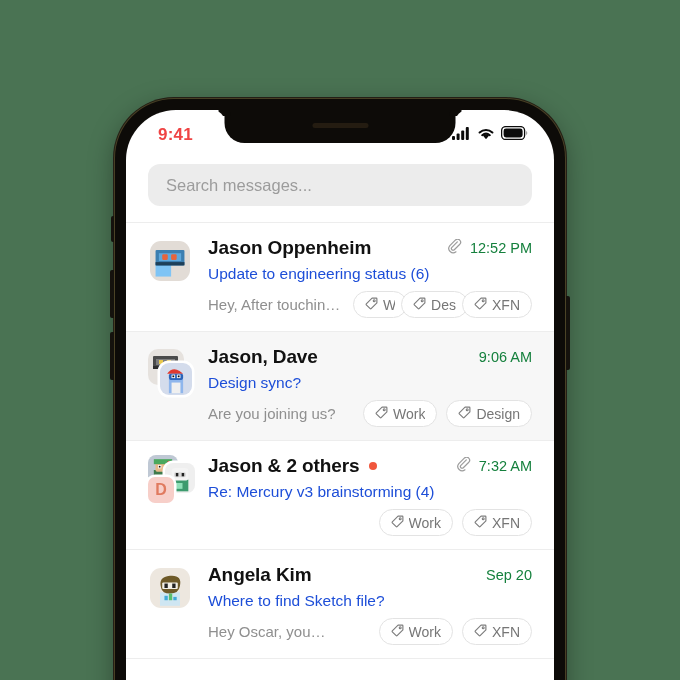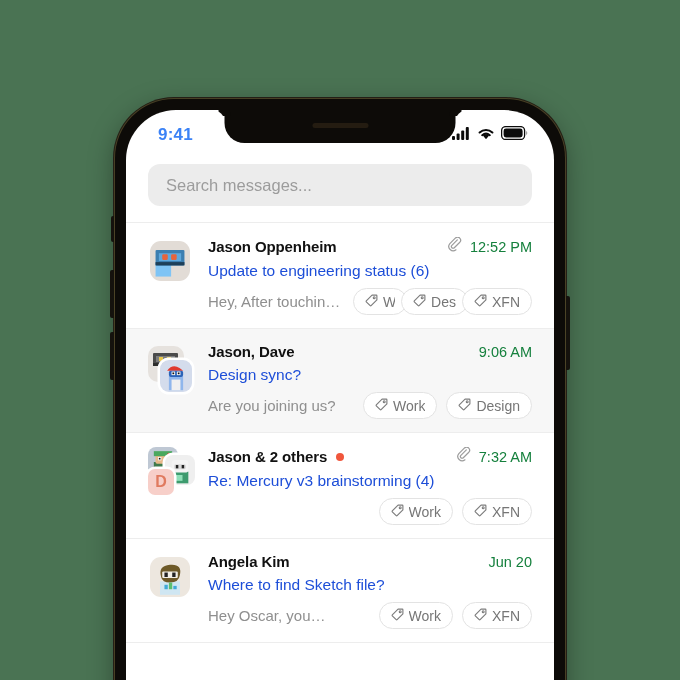--- a/index.html
+++ b/index.html
@@ -71,21 +71,21 @@
   }
 
   
   #status-bar {
     position: relative; z-index: 7;
     height: 44px;
     display: flex; align-items: center; justify-content: space-between;
     padding: 6px 26px 0 32px;
   }
   #status-time {
-    font-size: 17px; font-weight: bold; color: #3b82f6;
+    font-size: 17px; font-weight: bold; color: #ef4444;
     letter-spacing: .2px;
   }
   #status-icons { display: flex; align-items: center; gap: 6px; }
 
   
   #app-header {
     display: flex; align-items: center; justify-content: space-between;
     padding: 18px 24px 6px 24px;
   }
   #page-title { font-size: 25px; font-weight: bold; color: #141414; letter-spacing: -.3px; }
@@ -131,21 +131,21 @@
   .av.a1 { left: 0;  top: 3px;  z-index: 3; }
   .av.a2 { left: 12px; top: 17px; width: 32px; height: 32px; border-radius: 9px; z-index: 4; box-shadow: 0 0 0 2.5px #fff; }
   .av.g1 { left: 0;  top: 0;  width: 30px; height: 30px; border-radius: 8px; z-index: 3; }
   .av.g2 { left: 17px; top: 8px; width: 30px; height: 30px; border-radius: 8px; z-index: 4; box-shadow: 0 0 0 2.5px #fff; }
   .av.g3 { left: 0;  top: 22px; width: 26px; height: 26px; border-radius: 7px; z-index: 5; box-shadow: 0 0 0 2.5px #fff; }
   .av-single { left: 2px; top: 4px; width: 40px; height: 40px; border-radius: 11px; }
 
   .msg-body { flex: 1; min-width: 0; }
   .msg-line-1 { display: flex; align-items: center; }
   .msg-sender {
-    font-size: 15px; font-weight: bold; color: #111;
+    font-size: 19px; font-weight: bold; color: #111;
     white-space: nowrap; letter-spacing: -.1px;
   }
   .unread-dot {
     width: 8px; height: 8px; border-radius: 50%;
     background: #F0563C; margin-left: 9px; flex: 0 0 auto;
   }
   .msg-meta { margin-left: auto; display: flex; align-items: center; gap: 8px; }
   .msg-time { font-size: 14.5px; color: #15803d; white-space: nowrap; }
 
   .msg-subject {
@@ -406,21 +406,21 @@
                 <rect x="13" y="25" width="3" height="4" fill="#3FA9D8"></rect>
                 <rect x="17" y="23" width="3" height="6" fill="#5ABF6E"></rect>
                 <rect x="21" y="26" width="3" height="3" fill="#3FA9D8"></rect>
               </svg>
             </div>
           </div>
           <div class="msg-body">
             <div class="msg-line-1">
               <span class="msg-sender">Angela Kim</span>
               <span class="msg-meta">
-                <span class="msg-time">Jun 20</span>
+                <span class="msg-time">Sep 20</span>
               </span>
             </div>
             <div class="msg-subject">Where to find Sketch file?</div>
             <div class="msg-line-3">
               <span class="msg-preview">Hey Oscar, you…</span>
               <div class="tag-group">
                 <span class="tag">
                   <span><svg width="13" height="13" viewBox="0 0 14 14">
                       <path d="M7.6 1.2 H12.2 a.6 .6 0 0 1 .6 .6 V6.4 L6.6 12.6 a.7 .7 0 0 1-1 0 L1.4 8.4 a.7 .7 0 0 1 0-1 z" fill="none" stroke="#7d7d7d" stroke-width="1.25" stroke-linejoin="round"></path>
                       <circle cx="9.9" cy="4.1" r="1.05" fill="none" stroke="#7d7d7d" stroke-width="1.15"></circle>

